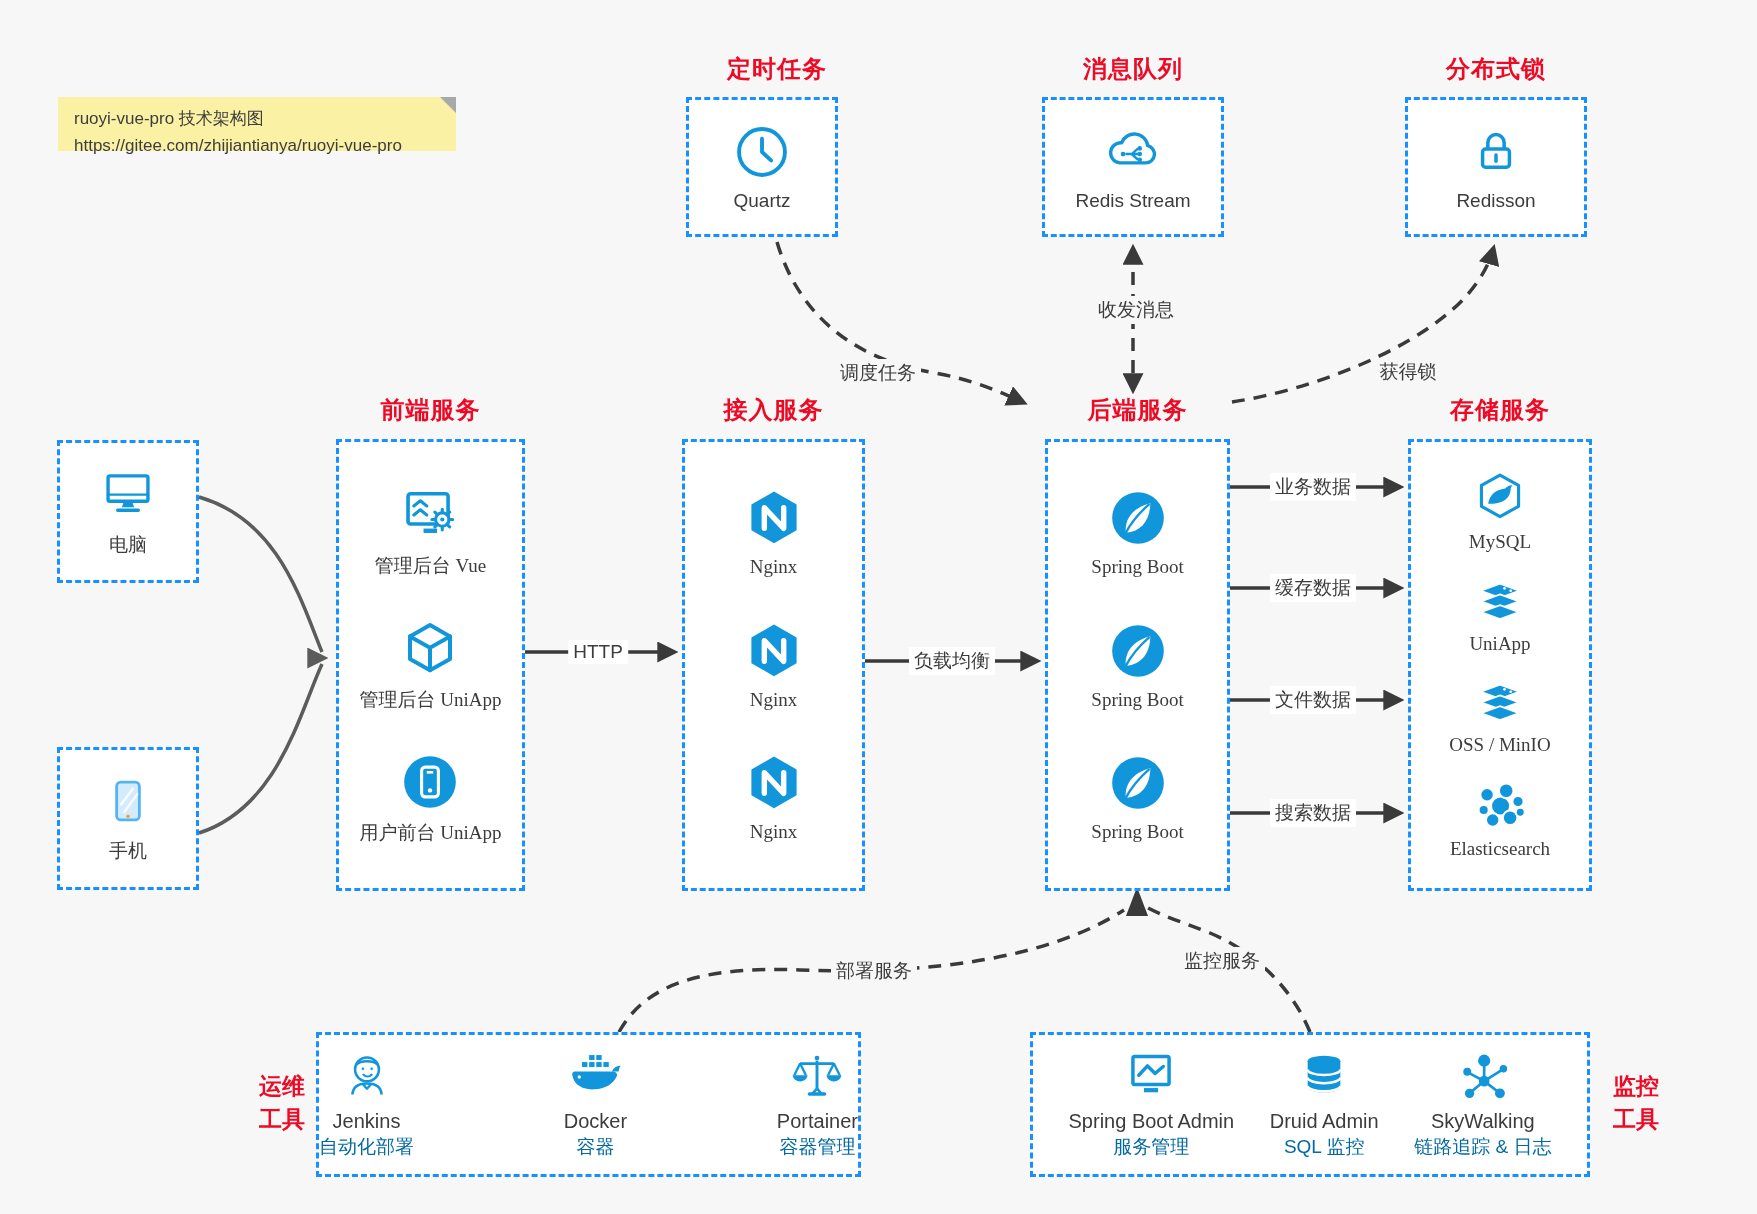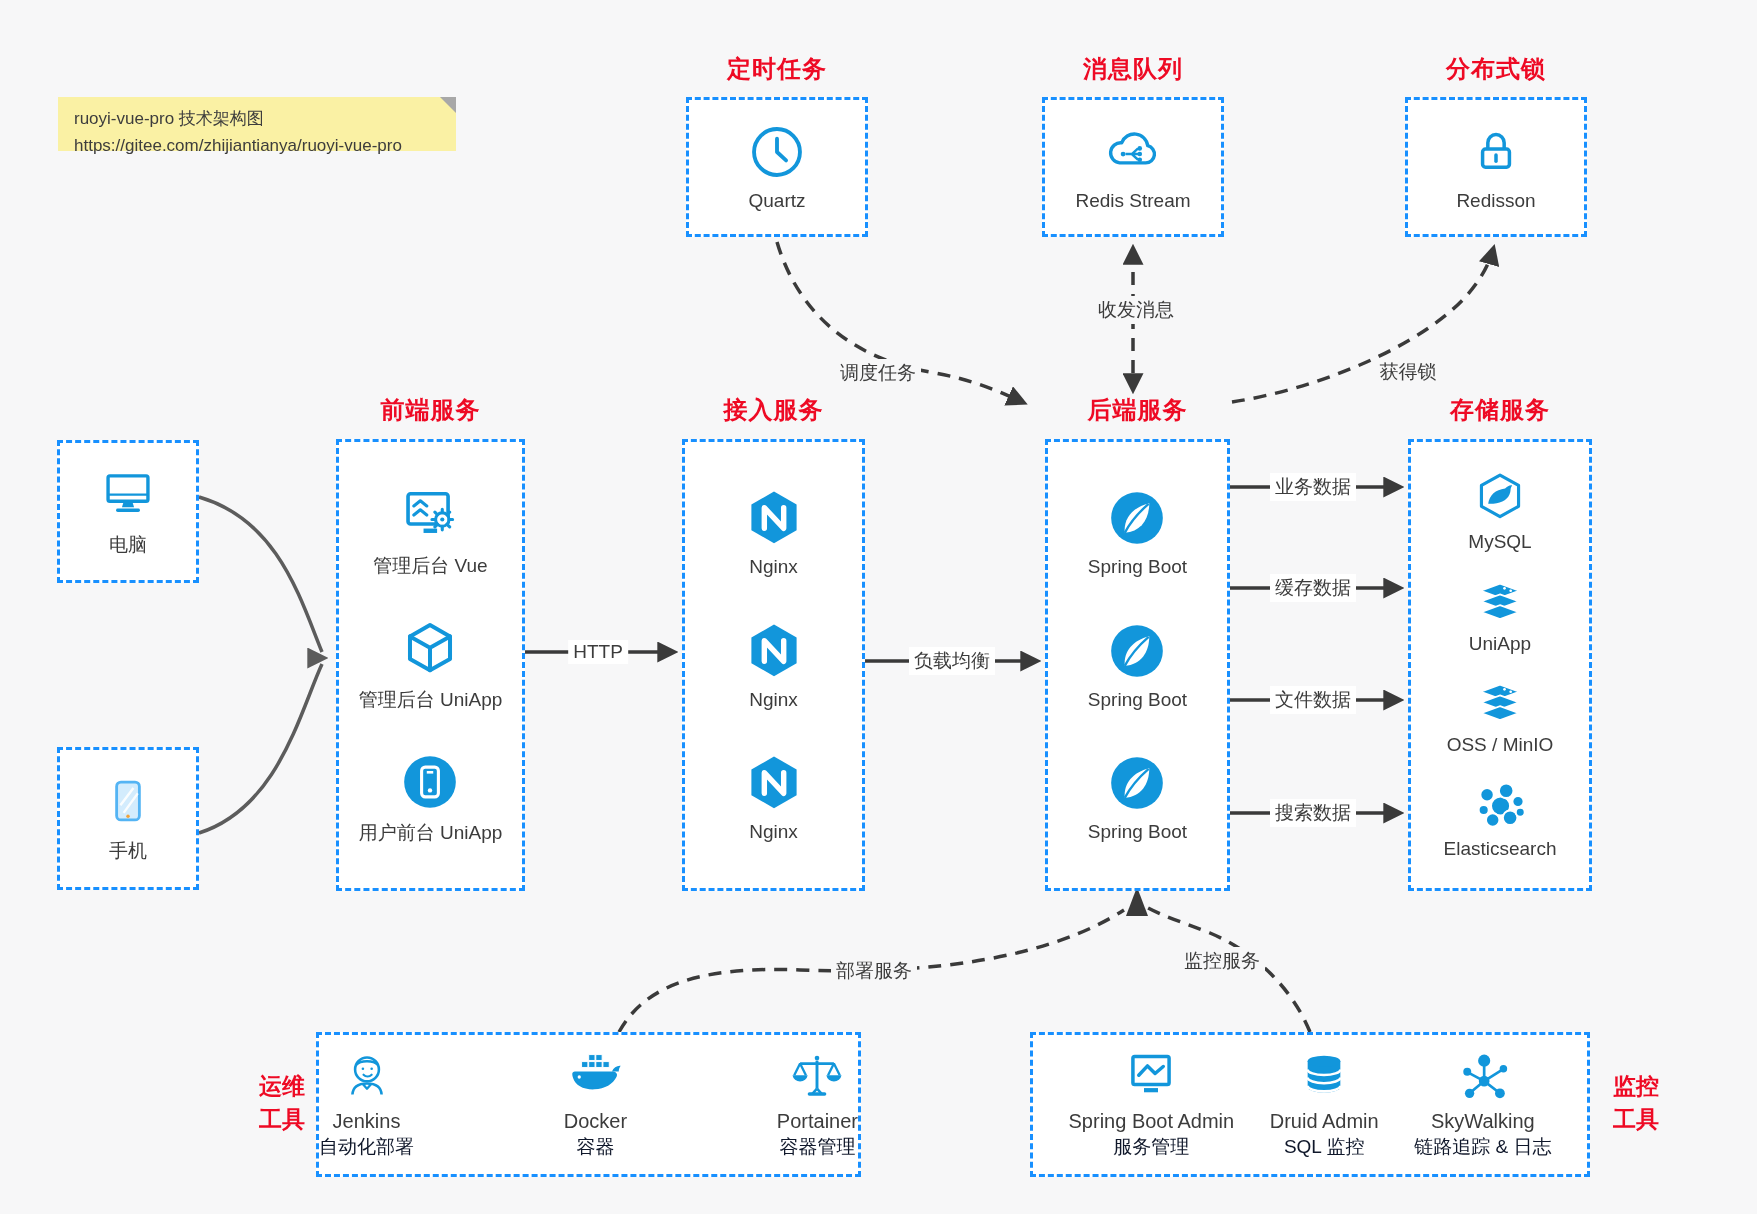--- a/index.html
+++ b/index.html
@@ -19,28 +19,28 @@
   .grp-title { position:absolute; z-index:2; color:#ee0a24; font-weight:bold; font-size:24px;
                text-align:center; letter-spacing:1px; white-space:nowrap; }
   .side-title { position:absolute; z-index:2; color:#ee0a24; font-weight:bold; font-size:23px;
                 line-height:1.45; text-align:center; }
 
   .cell, .col, .bot { position:absolute; background:#fff; border:3px dashed #1890ff; z-index:2; }
   .cell { display:flex; flex-direction:column; align-items:center; justify-content:center; }
   .cell .lbl { font-size:19px; color:#3c3c3c; margin-top:9px; white-space:nowrap; }
 
   .col { top:439px; height:452px; display:flex; flex-direction:column; justify-content:space-evenly;
-         align-items:center; padding:4px 0; }
+         align-items:center; padding:4px 0;font-family:Liberation Serif, serif; }
   .col-item { display:flex; flex-direction:column; align-items:center; }
   .col-item .lbl { font-size:19px; color:#3c3c3c; margin-top:7px; white-space:nowrap; }
 
   .bot { top:1032px; height:145px; display:flex; align-items:center; justify-content:space-evenly; }
   .bot-item { display:flex; flex-direction:column; align-items:center; text-align:center; }
   .bot-item .name { font-size:20px; color:#3c3c3c; margin-top:5px; white-space:nowrap; }
-  .bot-item .desc { font-size:19px; color:#0f172a; margin-top:1px; white-space:nowrap; }
+  .bot-item .desc { font-size:19px; color:#0369a1; margin-top:1px; white-space:nowrap; }
 
   .edge-label { position:absolute; transform:translate(-50%,-50%); z-index:3; font-size:19px;
                 color:#3c3c3c; background:#fff; padding:1px 5px; white-space:nowrap; }
   .edge-label.on-gray { background:#f7f7f8; }
 </style>
 </head>
 <body>
 
 <div class="canvas">
 
@@ -75,21 +75,21 @@
   <div class="note">
     <div>ruoyi-vue-pro 技术架构图</div>
     <div>https://gitee.com/zhijiantianya/ruoyi-vue-pro</div>
     <div class="note-fold"></div>
   </div>
 
   <div class="grp-title" style="left:686px;top:53px;width:182px;">定时任务</div>
   <div class="grp-title" style="left:1042px;top:53px;width:182px;">消息队列</div>
   <div class="grp-title" style="left:1405px;top:53px;width:182px;">分布式锁</div>
 
-  <div class="cell" style="left:686px;top:97px;width:182px;height:140px;">
+  <div class="cell" style="left:686px;top:97px;width:152px;height:140px;">
     <svg width="58" height="58" viewBox="0 0 48 48">
       <circle cx="24" cy="24" r="19" stroke="#1296db" stroke-width="3.2" fill="none"></circle>
       <path d="M24 13 V24 L31.5 31" stroke="#1296db" stroke-width="3.2" fill="none" stroke-linecap="round" stroke-linejoin="round"></path>
     </svg>
     <div class="lbl">Quartz</div>
   </div>
 
   <div class="cell" style="left:1042px;top:97px;width:182px;height:140px;">
     <svg width="60" height="58" viewBox="0 0 48 48">
       <path d="M13 33 H34.5 A7.2 7.2 0 0 0 36.2 18.8 A11.2 11.2 0 0 0 14.6 16.4 A8.3 8.3 0 0 0 13 33 Z" stroke="#1296db" stroke-width="2.8" fill="none" stroke-linejoin="round"></path>

